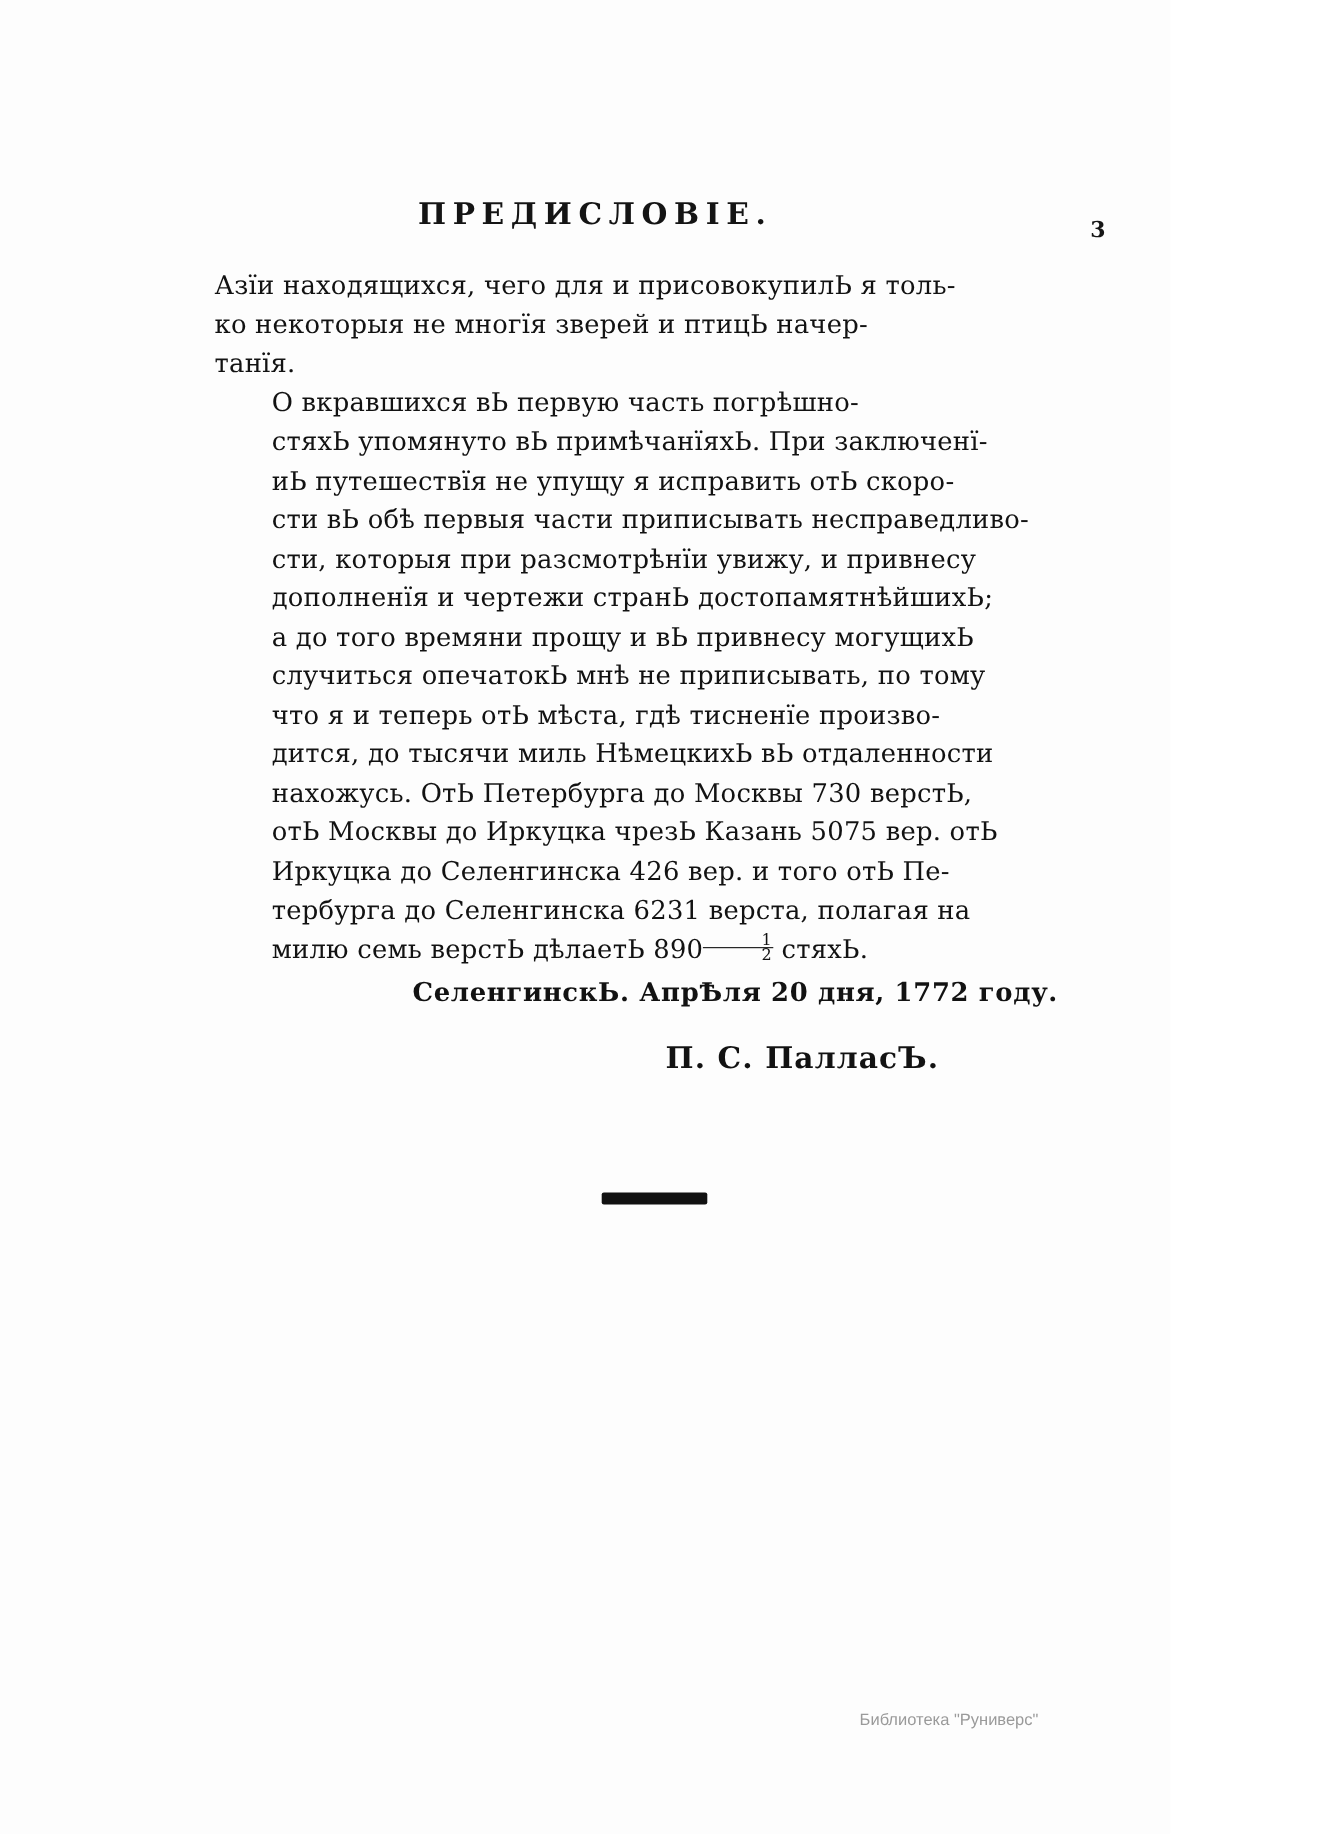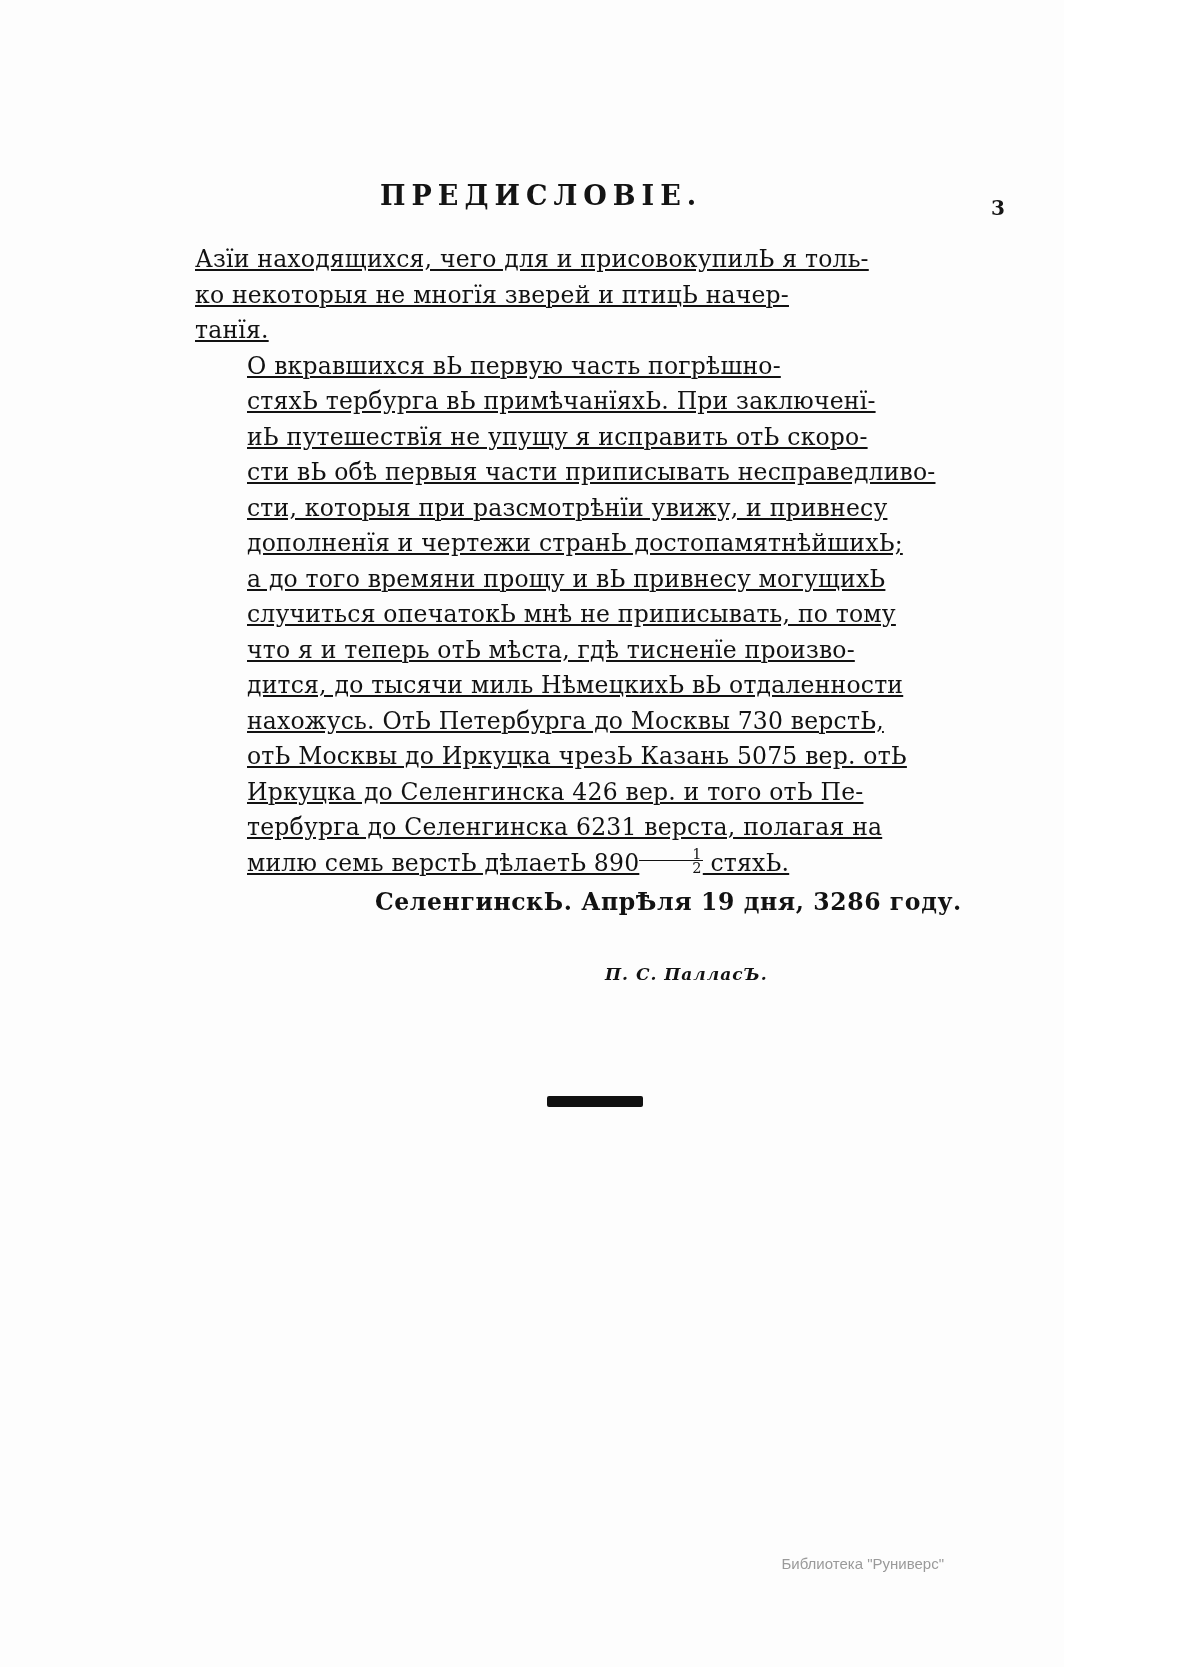--- a/index.html
+++ b/index.html
@@ -64,37 +64,35 @@
   }
   .body-text p {
     margin: 0;
   }
   .para-indent {
     text-indent: 52px;
   }
   .line {
     display: block;
     white-space: nowrap;
-    text-decoration: underline;
   }
   .date-line {
     margin-top: 4px;
     padding-left: 180px;
     font-family: "DejaVu Serif", serif;
     font-size: 23.5px;
     font-weight: 600;
     letter-spacing: 0.6px;
   }
   .signature {
-    margin-top: 36px;
+    margin-top: 24px;
     padding-left: 410px;
     font-family: "DejaVu Serif", serif;
-    font-style: italic;
     font-weight: 700;
-    font-size: 17px;
+    font-size: 27px;
     letter-spacing: 1px;
   }
   .rule-ornament {
     margin: 104px auto 0 auto;
     width: 96px;
     height: 11px;
     background: #111111;
     border-radius: 2px;
   }
   .watermark {
@@ -138,39 +136,39 @@
     <div class="body-text">
 
       <p>
         <span class="line">Азїи находящихся, чего для и присовокупилЬ я толь-</span>
         <span class="line">ко некоторыя  не многїя  зверей  и  птицЬ  начер-</span>
         <span class="line">танїя.</span>
       </p>
 
       <p class="para-indent">
         <span class="line">О   вкравшихся   вЬ первую   часть   погрѣшно-</span>
-        <span class="line">стяхЬ тербурга вЬ примѣчанїяхЬ.  При заключенї-</span>
+        <span class="line">стяхЬ упомянуто вЬ примѣчанїяхЬ.  При заключенї-</span>
         <span class="line">иЬ путешествїя не упущу я исправить отЬ скоро-</span>
         <span class="line">сти вЬ обѣ первыя части приписывать несправедливо-</span>
         <span class="line">сти, которыя  при разсмотрѣнїи увижу, и привнесу</span>
         <span class="line">дополненїя и чертежи странЬ достопамятнѣйшихЬ;</span>
         <span class="line">а до того времяни прощу и вЬ привнесу  могущихЬ</span>
         <span class="line">случиться опечатокЬ мнѣ не приписывать, по тому</span>
         <span class="line">что я и теперь отЬ мѣста, гдѣ тисненїе произво-</span>
         <span class="line">дится, до тысячи миль НѣмецкихЬ вЬ отдаленности</span>
         <span class="line">нахожусь.  ОтЬ Петербурга до Москвы  730 верстЬ,</span>
         <span class="line">отЬ Москвы до Иркуцка чрезЬ Казань 5075 вер. отЬ</span>
         <span class="line">Иркуцка до Селенгинска  426 вер. и того отЬ Пе-</span>
         <span class="line">тербурга до Селенгинска  6231 верста, полагая  на</span>
         <span class="line">
           <span>милю семь верстЬ дѣлаетЬ 890<span class="fraction"><span class="num">1</span><span class="den">2</span></span><span> стяхЬ.</span></span>
         </span>
       </p>
 
-      <div class="date-line">СеленгинскЬ. АпрѢля 19 дня, 3286 году.</div>
+      <div class="date-line">СеленгинскЬ. АпрѢля 20 дня, 1772 году.</div>
 
       <div class="signature">П. С. ПалласЪ.</div>
 
     </div>
 
     <div class="rule-ornament"></div>
 
   </div>
 
   <div class="watermark">Библиотека "Руниверс"</div>

